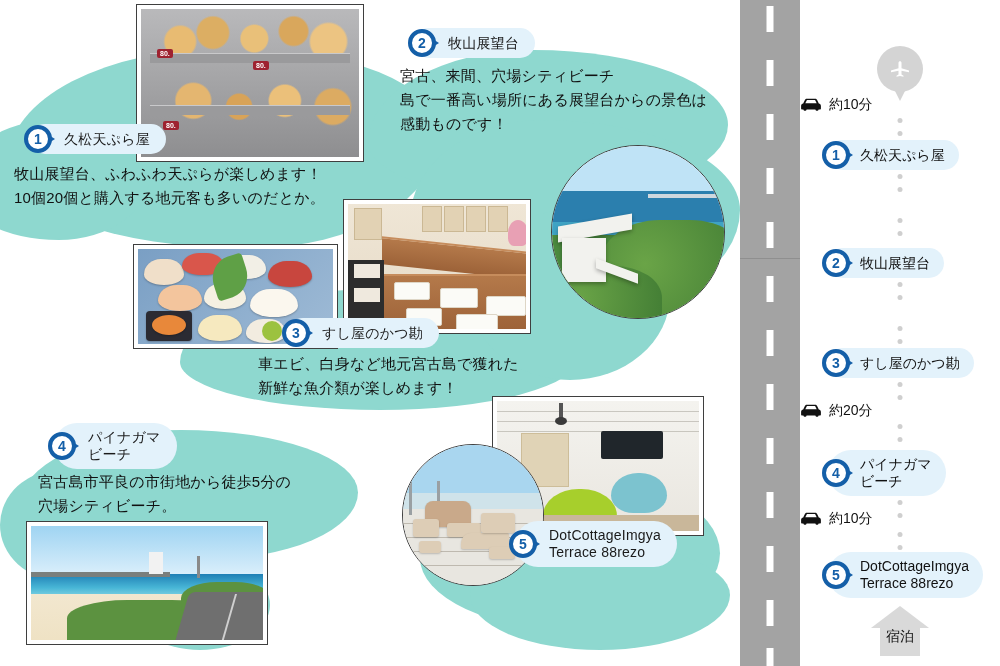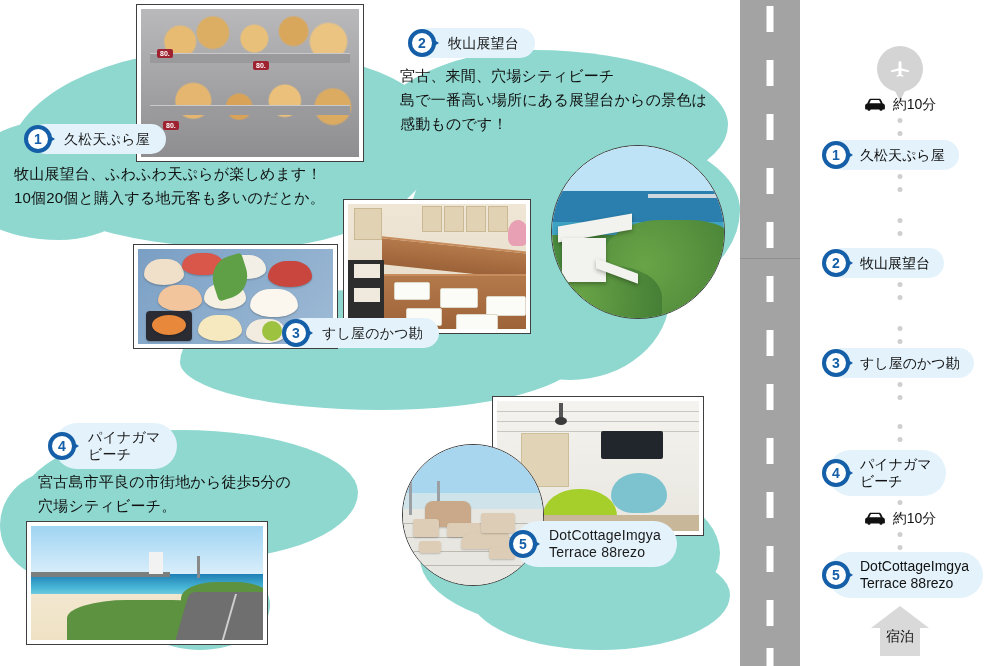--- a/index.html
+++ b/index.html
@@ -96,21 +96,21 @@
   .roadseam{position:absolute;left:740px;top:258px;width:60px;height:1px;background:#8f8f8f;z-index:3;}
 
   
   .timeline{position:absolute;left:800px;top:0;width:200px;height:666px;z-index:5;}
   .tl-title{position:absolute;width:100%;text-align:center;font-size:14px;color:#111;}
   .pin{position:absolute;left:50%;transform:translateX(-50%);width:46px;height:56px;}
   .pin .head{position:absolute;left:0;top:0;width:46px;height:46px;border-radius:50% 50% 50% 50%;background:#d4d4d4;}
   .pin .tail{position:absolute;left:50%;transform:translateX(-50%);top:33px;width:0;height:0;
         border-left:11px solid transparent;border-right:11px solid transparent;border-top:22px solid #d4d4d4;}
   .pin svg{position:absolute;left:11px;top:10px;}
-  .leg{position:absolute;width:100%;display:flex;align-items:center;justify-content:center;gap:7px;}
+  .leg{position:absolute;width:100%;display:flex;align-items:center;justify-content:flex-start;gap:7px;}
   .leg .legtext{font-size:14px;color:#111;}
   .dots{position:absolute;left:50%;transform:translateX(-50%);display:flex;flex-direction:column;gap:8px;align-items:center;}
   .dots i{width:5px;height:5px;border-radius:50%;background:#cfcfcf;display:block;}
   .stop{position:absolute;display:flex;align-items:center;height:30px;background:#e3f2fb;border-radius:16px;
         padding:0 14px 0 32px;box-sizing:border-box;}
   .stop.tall{height:46px;border-radius:23px;}
   .stop .stext{font-size:14px;color:#111;white-space:pre-line;line-height:17px;}
   .house{position:absolute;left:50%;transform:translateX(-50%);width:58px;height:50px;}
   .house .roof{position:absolute;left:50%;transform:translateX(-50%);top:0;width:0;height:0;
         border-left:29px solid transparent;border-right:29px solid transparent;border-bottom:22px solid #d9d9d9;}
@@ -272,20 +272,22 @@
 感動ものです！</div>
 
   <div class="pill" style="left:288px;top:318px;">
     <div class="badge">
       <span class="tip"></span>
       <span class="ring"></span>
       <span class="num">3</span>
     </div>
     <span class="ptext">すし屋のかつ勘</span>
   </div>
+  <div class="desc" style="left:258px;top:352px;">車エビ、白身など地元宮古島で獲れた
+新鮮な魚介類が楽しめます！</div>
 
   <div class="pill tall" style="left:54px;top:423px;">
     <div class="badge">
       <span class="tip"></span>
       <span class="ring"></span>
       <span class="num">4</span>
     </div>
     <span class="ptext">パイナガマ
 ビーチ</span>
   </div>
@@ -383,20 +385,26 @@
         <span class="ring"></span>
         <span class="num">3</span>
       </div>
       <span class="stext">すし屋のかつ勘</span>
     </div>
     <div class="dots" style="top:382px;">
         <i></i>
         <i></i>
       </div>
 
+    <div class="leg" style="top:402px;">
+      <svg width="22" height="14" viewBox="0 0 22 14" aria-hidden="true">
+        <path fill="#111" d="M3.2 5.4L5 1.8C5.3 1.1 6 .7 6.8.7h8.4c.8 0 1.5.4 1.8 1.1l1.8 3.6c1.2.2 2.1 1.2 2.1 2.5v2.5c0 .6-.4 1-1 1h-1.3c-.1.8-.8 1.4-1.6 1.4s-1.5-.6-1.6-1.4H6.6c-.1.8-.8 1.4-1.6 1.4s-1.5-.6-1.6-1.4H2.1c-.6 0-1-.4-1-1V7.9c0-1.3.9-2.3 2.1-2.5zm2.1-.1h11.4l-1.4-2.9c-.1-.2-.3-.3-.5-.3H7.2c-.2 0-.4.1-.5.3L5.3 5.3z"></path>
+      </svg>
+      <span class="legtext">約20分</span>
+    </div>
     <div class="dots" style="top:424px;">
         <i></i>
         <i></i>
       </div>
 
     <div class="stop tall" style="left:28px;top:450px;">
       <div class="badge">
         <span class="tip"></span>
         <span class="ring"></span>
         <span class="num">4</span>

